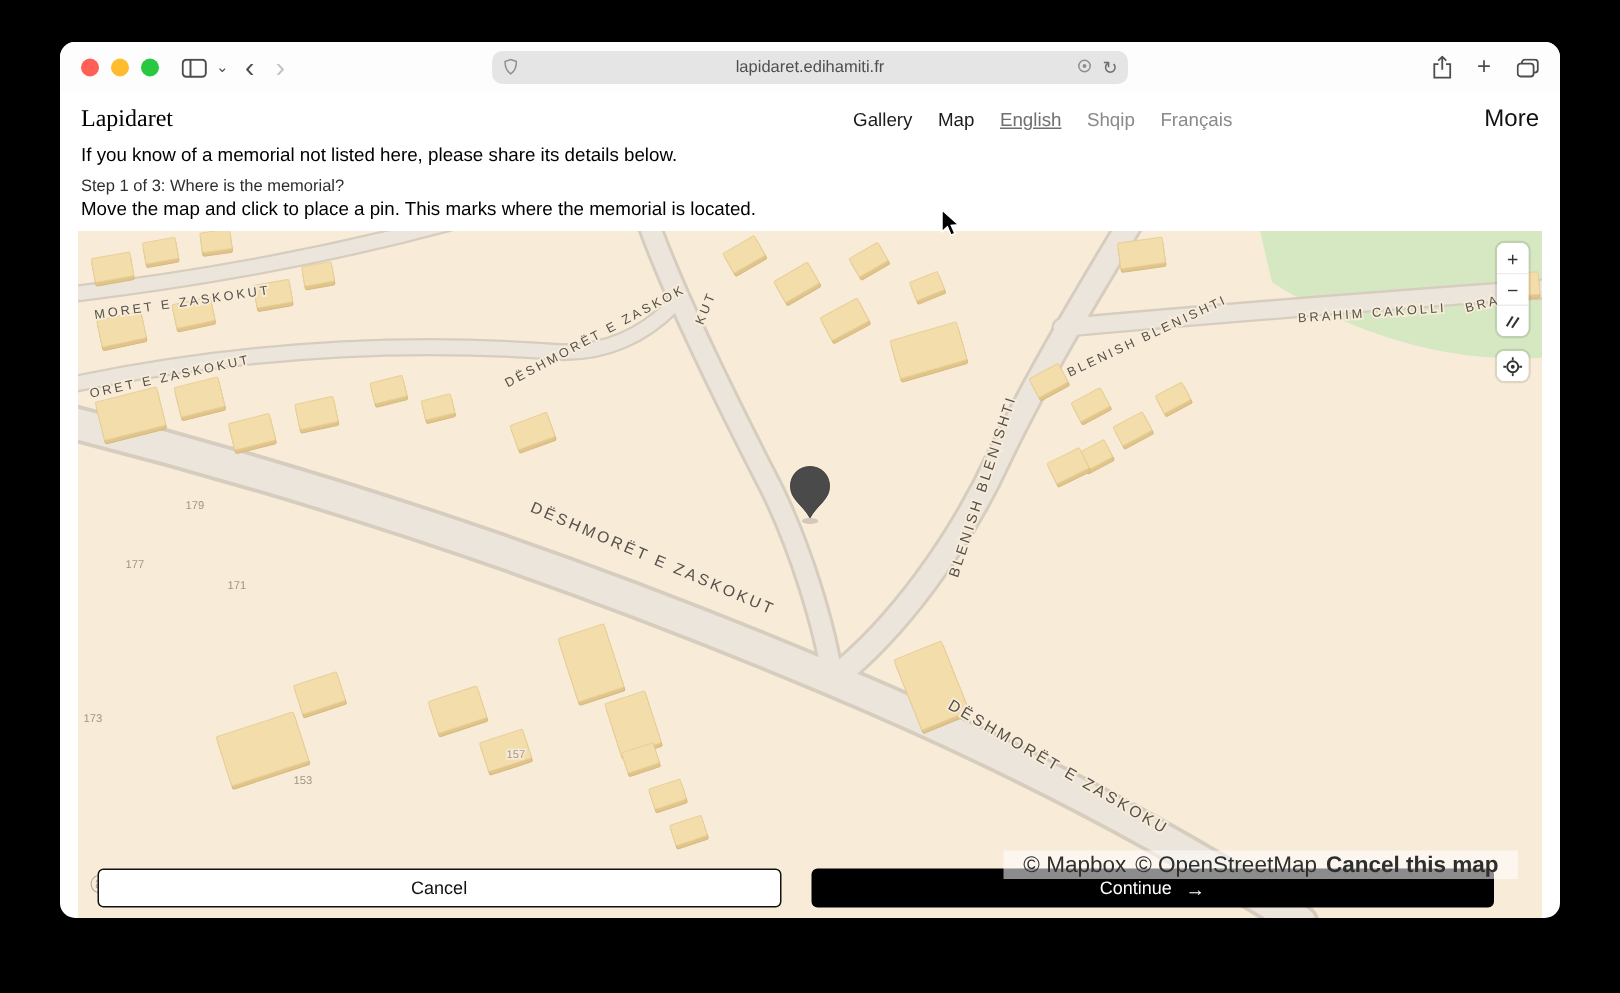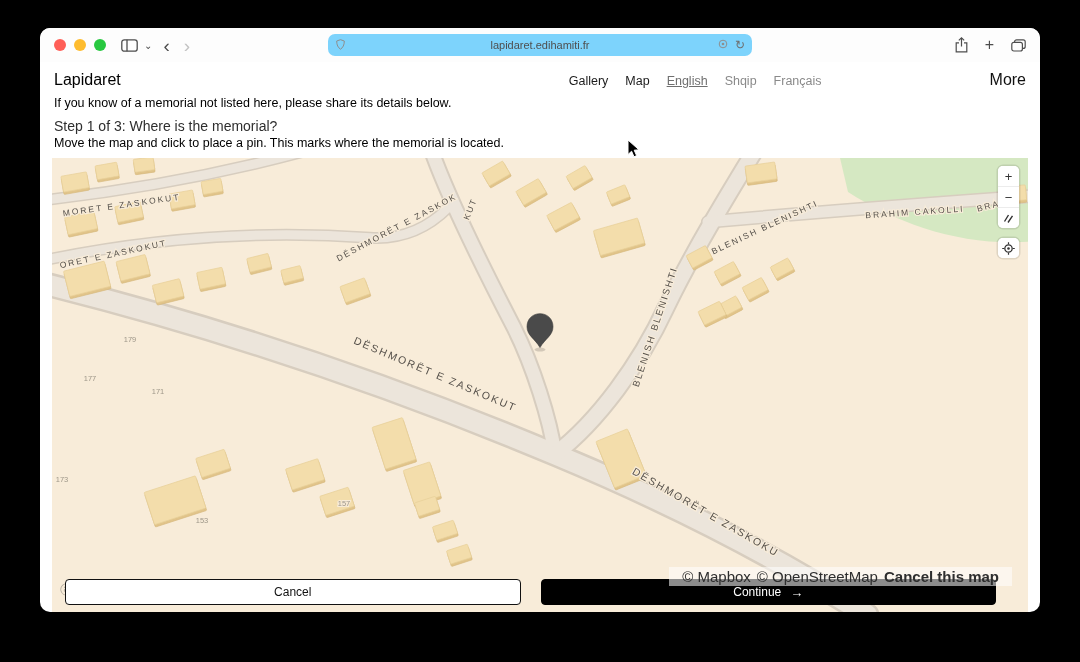--- a/index.html
+++ b/index.html
@@ -17,38 +17,38 @@
   .toolbar{flex:0 0 34px;display:flex;align-items:center;padding:0 14px;gap:9px;background:#fdfdfd;position:relative;}
   .traffic{display:flex;gap:8px;margin-right:6px;}
   .tl{width:12px;height:12px;border-radius:50%;display:inline-block;}
   .tl.red{background:#ff5f57;} .tl.yellow{background:#febc2e;} .tl.green{background:#28c840;}
   .tb-group{display:flex;align-items:center;gap:10px;color:#4d4d4d;}
   .tb-btn{display:flex;align-items:center;justify-content:center;cursor:pointer;color:#4d4d4d;}
   .chev{font-size:10px;margin-left:-4px;color:#4d4d4d;}
   .arrow{font-size:19px;line-height:1;padding:0 2px;font-weight:400;}
   .arrow.disabled{color:#c3c3c3;}
   .url-wrap{position:absolute;left:50%;top:6px;transform:translateX(-50%);width:424px;}
-  .url-field{height:22px;background:#7dd3fc;border-radius:7px;position:relative;display:flex;align-items:center;justify-content:center;font-size:11px;color:#4f4f4f;cursor:text;}
+  .url-field{height:22px;background:#e5e5e5;border-radius:7px;position:relative;display:flex;align-items:center;justify-content:center;font-size:11px;color:#4f4f4f;cursor:text;}
   .url-left{position:absolute;left:8px;top:5px;}
   .url-right{position:absolute;right:7px;top:0;height:22px;display:flex;align-items:center;gap:7px;color:#6e6e6e;}
   .reload{font-size:12px;line-height:1;cursor:pointer;}
   .tb-right{margin-left:auto;display:flex;align-items:center;gap:17px;color:#4d4d4d;}
   .plus{font-size:16px;line-height:1;cursor:pointer;}
   
   .site-header{display:flex;align-items:baseline;padding:9px 14px 3px;}
-  .brand{font-size:16px;font-weight:500;color:#000;}
+  .brand{font-size:16px;font-weight:500;color:#000;font-family:Liberation Serif, serif;}
   .site-nav{margin-left:auto;display:flex;gap:17px;font-size:12.5px;align-items:baseline;}
   .nav-link{color:#1c1c1c;cursor:pointer;}
   .nav-lang{color:#8a8a8a;cursor:pointer;}
   .nav-lang.active{color:#6f6f6f;text-decoration:underline;}
   .more-link{margin-left:168px;font-size:16px;color:#111;cursor:pointer;}
   
   .intro{padding:4px 14px 8px;}
   .intro-line1{font-size:12.5px;color:#000;margin:0 0 8px;}
-  .step{font-size:14px;color:#2e2e2e;margin:0 0 2px;}
+  .step{font-size:11px;color:#2e2e2e;margin:0 0 2px;}
   .instruction{font-size:12.5px;color:#000;margin:0;}
   
   .map-outer{position:relative;margin:0 12px;flex:1;overflow:hidden;background:#f8ecd9;cursor:grab;}
   #map-svg{position:absolute;inset:0;width:100%;height:100%;}
   .road-casing{fill:none;stroke:#d7cdbf;stroke-linecap:round;}
   .road-fill{fill:none;stroke:#ece5db;stroke-linecap:round;}
   .bldg-side{fill:#e1c48a;stroke:#d6b87c;stroke-width:.6;}
   .bldg-top{fill:#f3ddab;stroke:#e8d099;stroke-width:.7;}
   .street-label{fill:#55504a;stroke:#f8ecd9;stroke-width:2.5px;paint-order:stroke;letter-spacing:2px;text-anchor:middle;font-weight:500;}
   .house-num{fill:#9e9789;font-size:7.5px;stroke:#f8ecd9;stroke-width:2px;paint-order:stroke;text-anchor:middle;}

